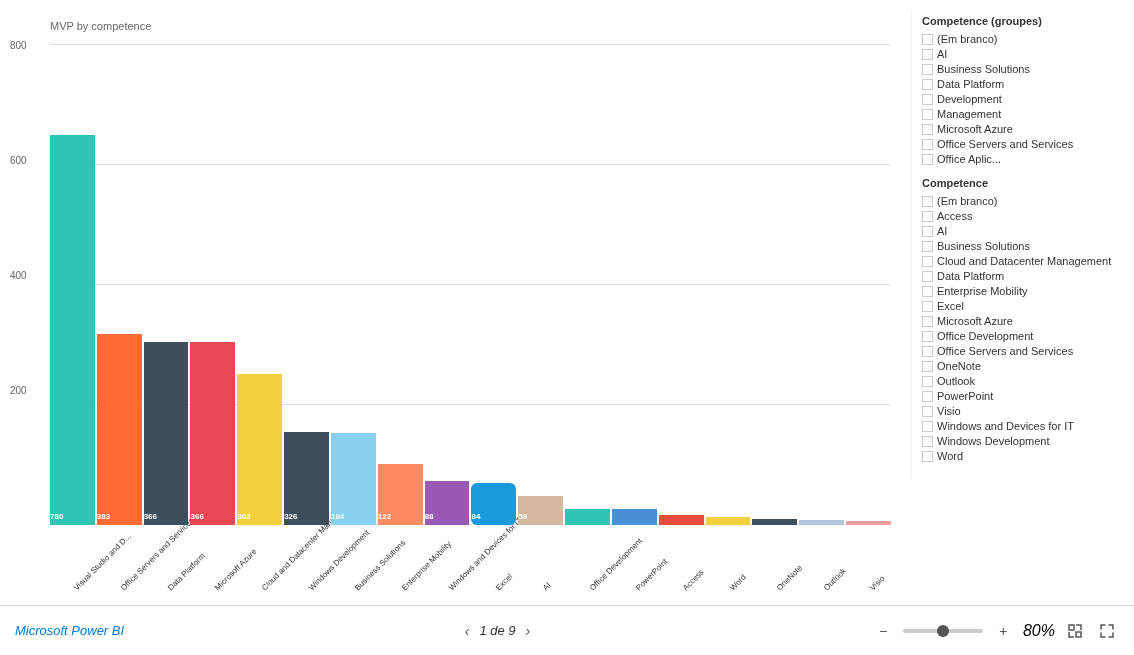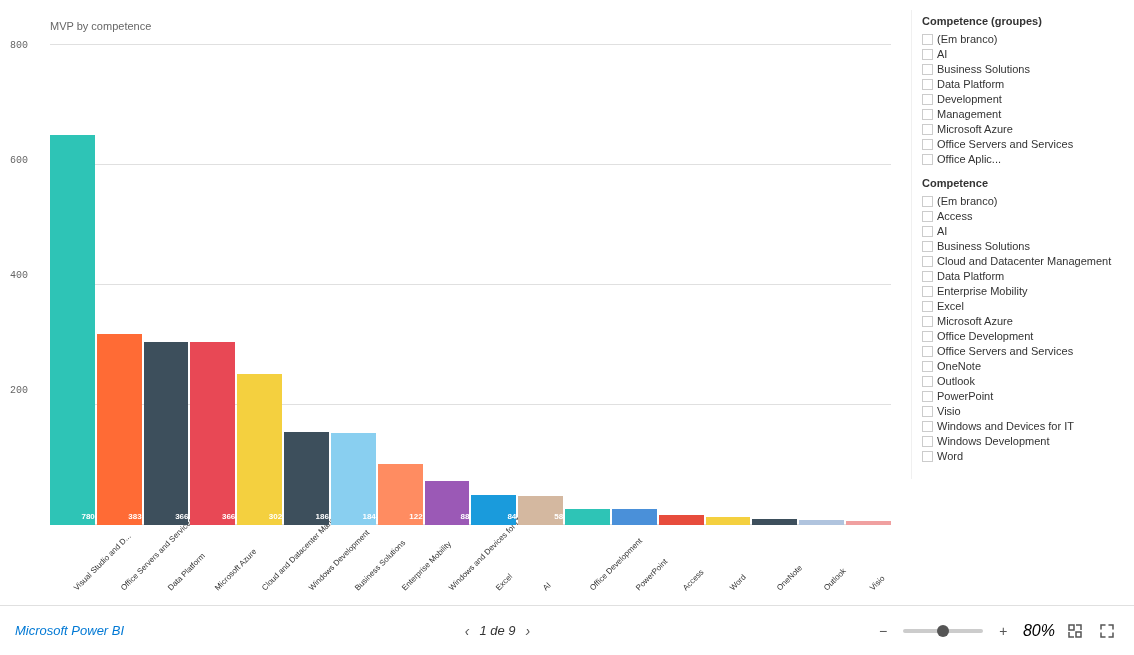--- a/index.html
+++ b/index.html
@@ -32,21 +32,20 @@
     
     .y-axis-labels {
       position: absolute;
       left: 10px;
       top: 30px;
       height: 460px;
       display: flex;
       flex-direction: column;
       justify-content: space-between;
       align-items: flex-end;
-      font-family: Liberation Mono, monospace;
     }
     
     .y-label {
       font-size: 10px;
       color: #666;
     }
     
     .chart-container {
       margin-top: 25px;
       flex: 1;
@@ -90,21 +89,21 @@
       align-items: flex-end;
       justify-content: center;
     }
     
     .bar-value {
       position: absolute;
       bottom: 4px;
       font-size: 8px;
       color: #fff;
       font-weight: 600;
-      text-align: right;
+      text-align: left;
       width: 100%;
     }
     
     .bar-label {
       position: absolute;
       bottom: -70px;
       font-size: 8px;
       color: #333;
       transform: rotate(-45deg);
       transform-origin: top left;
@@ -270,21 +269,21 @@
           <span class="bar-label">Microsoft Azure</span>
         </div>
         <div class="bar-group">
           <div class="bar" style="height: 151px; background: rgb(244, 208, 63); width: 100%; position: relative;">
             <span class="bar-value">302</span>
           </div>
           <span class="bar-label">Cloud and Datacenter Management</span>
         </div>
         <div class="bar-group">
           <div class="bar" style="height: 93px; background: rgb(61, 79, 92); width: 100%; position: relative;">
-            <span class="bar-value">186</span>
+            <span class="bar-value">326</span>
           </div>
           <span class="bar-label">Windows Development</span>
         </div>
         <div class="bar-group">
           <div class="bar" style="height: 92px; background: rgb(137, 207, 240); width: 100%; position: relative;">
             <span class="bar-value">184</span>
           </div>
           <span class="bar-label">Business Solutions</span>
         </div>
         <div class="bar-group">
@@ -293,21 +292,21 @@
           </div>
           <span class="bar-label">Enterprise Mobility</span>
         </div>
         <div class="bar-group">
           <div class="bar" style="height: 44px; background: rgb(155, 89, 182); width: 100%; position: relative;">
             <span class="bar-value">88</span>
           </div>
           <span class="bar-label">Windows and Devices for IT</span>
         </div>
         <div class="bar-group">
-          <div class="bar" style="height: 30px; background: rgb(26, 155, 220); width: 100%; position: relative;">
+          <div class="bar" style="height: 42px; background: rgb(26, 155, 220); width: 100%; position: relative; border-radius: 6px;">
             <span class="bar-value">84</span>
           </div>
           <span class="bar-label">Excel</span>
         </div>
         <div class="bar-group">
           <div class="bar" style="height: 29px; background: rgb(212, 184, 160); width: 100%; position: relative;">
             <span class="bar-value">58</span>
           </div>
           <span class="bar-label">AI</span>
         </div>

